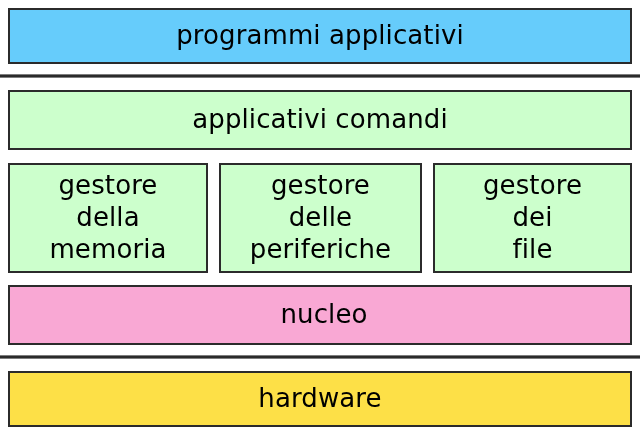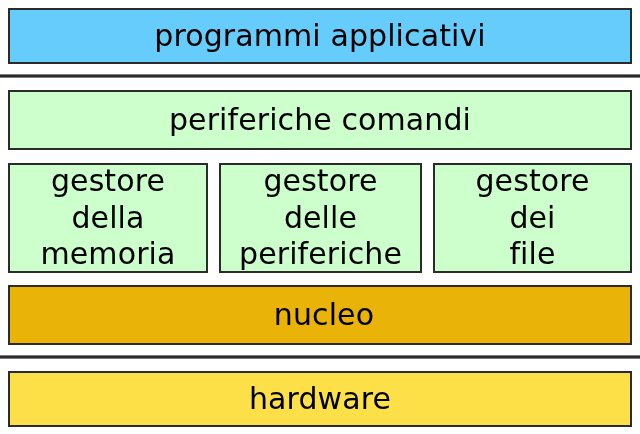--- a/index.html
+++ b/index.html
@@ -24,21 +24,21 @@
   
   .box {
     position: absolute;
     box-sizing: border-box;
     border: 2px solid #2b2b2b;
     display: flex;
     align-items: center;
     justify-content: center;
     text-align: center;
     color: #000000;
-    font-size: 30px;
+    font-size: 26px;
     line-height: 1.23;
     letter-spacing: 0.1px;
     white-space: pre-line;
   }
 
   
   .rule {
     position: absolute;
     left: 0;
     width: 640px;
@@ -76,42 +76,42 @@
     background: #ccffcc;
     flex-direction: column;
   }
   .manager-memory     { left: 8px;   width: 200px; }
   .manager-devices    { left: 219px; width: 203px; }
   .manager-files      { left: 433px; width: 199px; }
 
   .layer-kernel {
     left: 8px;  top: 285px;
     width: 624px; height: 60px;
-    background: #eab308;
+    background: #f9a8d4;
     padding-left: 8px;
   }
 
   .rule-bottom { top: 355px; }
 
   .layer-hardware {
     left: 8px;  top: 371px;
     width: 624px; height: 56px;
     background: #fde047;
   }
 </style>
 </head>
 <body>
 
 <div id="diagram">
 
   <div class="box layer-applications">programmi applicativi</div>
 
   <div class="rule rule-top"></div>
 
-  <div class="box layer-shell">periferiche comandi</div>
+  <div class="box layer-shell">applicativi comandi</div>
 
   <div class="layer-managers-row">
 
     <div class="box manager manager-memory">gestore
 della
 memoria</div>
 
     <div class="box manager manager-devices">gestore
 delle
 periferiche</div>

